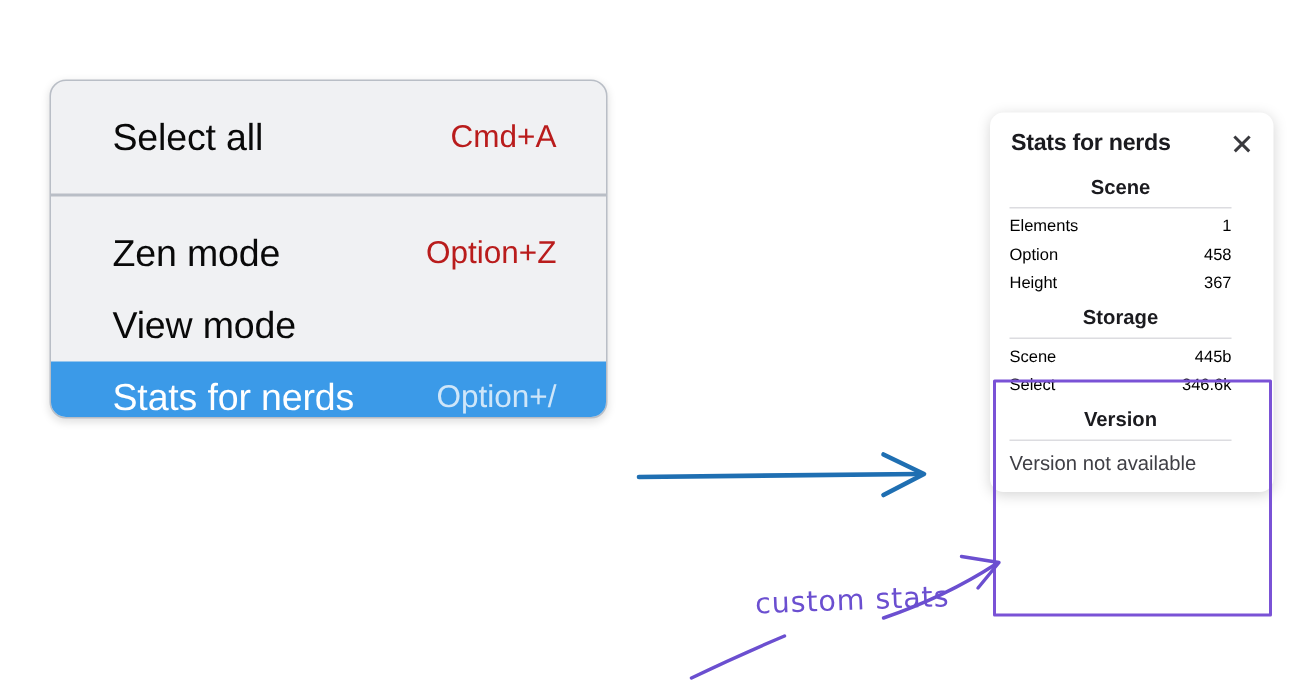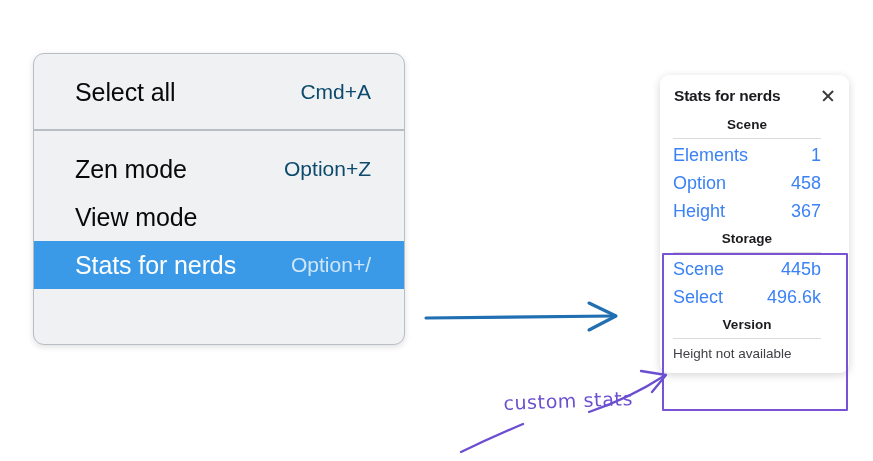--- a/index.html
+++ b/index.html
@@ -15,21 +15,21 @@
     font-family: "Liberation Sans", sans-serif;
     -webkit-font-smoothing: antialiased;
   }
 
   
   #context-menu {
     position: absolute;
     left: 33px;
     top: 53px;
     width: 372px;
-    height: 292px;
+    height: 226px;
     background: #f0f1f3;
     border: 1px solid #b9bec6;
     border-radius: 11px;
     box-shadow: 0 2px 6px rgba(0,0,0,0.13);
     box-sizing: border-box;
     overflow: hidden;
   }
   .menu-group {
     padding: 0;
   }
@@ -55,21 +55,21 @@
     justify-content: space-between;
   }
   .menu-label {
     font-size: 25px;
     color: #090909;
     letter-spacing: -0.1px;
     white-space: nowrap;
   }
   .menu-shortcut {
     font-size: 21px;
-    color: #0c4a6e;
+    color: #b91c1c;
     white-space: nowrap;
   }
   .menu-row.selected {
     background: #3b9ae8;
   }
   .menu-row.selected .menu-label {
     color: #ffffff;
   }
   .menu-row.selected .menu-shortcut {
     color: #cfe6f9;
@@ -135,22 +135,22 @@
   }
   .stats-rule {
     height: 1px;
     background: #dcdce0;
     margin: 0 0 2px 0;
   }
   .stats-row {
     display: flex;
     justify-content: space-between;
     align-items: center;
-    font-size: 18px;
-    color: #3b82f6;
+    font-size: 11px;
+    color: #000000;
     padding: 3.5px 0;
   }
   .stats-row .k { white-space: nowrap; }
   .stats-row .v { white-space: nowrap; }
   .stats-note {
     font-size: 13.5px;
     color: #3f3f45;
     padding: 5px 0 2px 0;
     white-space: nowrap;
   }
@@ -245,26 +245,26 @@
     </div>
 
     <div class="stats-section-title">Storage</div>
     <div class="stats-rule"></div>
     <div class="stats-row">
       <span class="k">Scene</span>
       <span class="v">445b</span>
     </div>
     <div class="stats-row">
       <span class="k">Select</span>
-      <span class="v">496.6k</span>
+      <span class="v">346.6k</span>
     </div>
 
     <div class="stats-section-title">Version</div>
     <div class="stats-rule"></div>
-    <div class="stats-note">Height not available</div>
+    <div class="stats-note">Version not available</div>
 
   </div>
 </div>
 
 <div id="custom-stats-outline"></div>
 
 <svg id="annotations" viewBox="0 0 873 461" xmlns="http://www.w3.org/2000/svg">
 
   <g>
     <path d="M426 318 L613 316" stroke="#1f6fb2" stroke-width="3.1" stroke-linecap="round" fill="none"></path>

